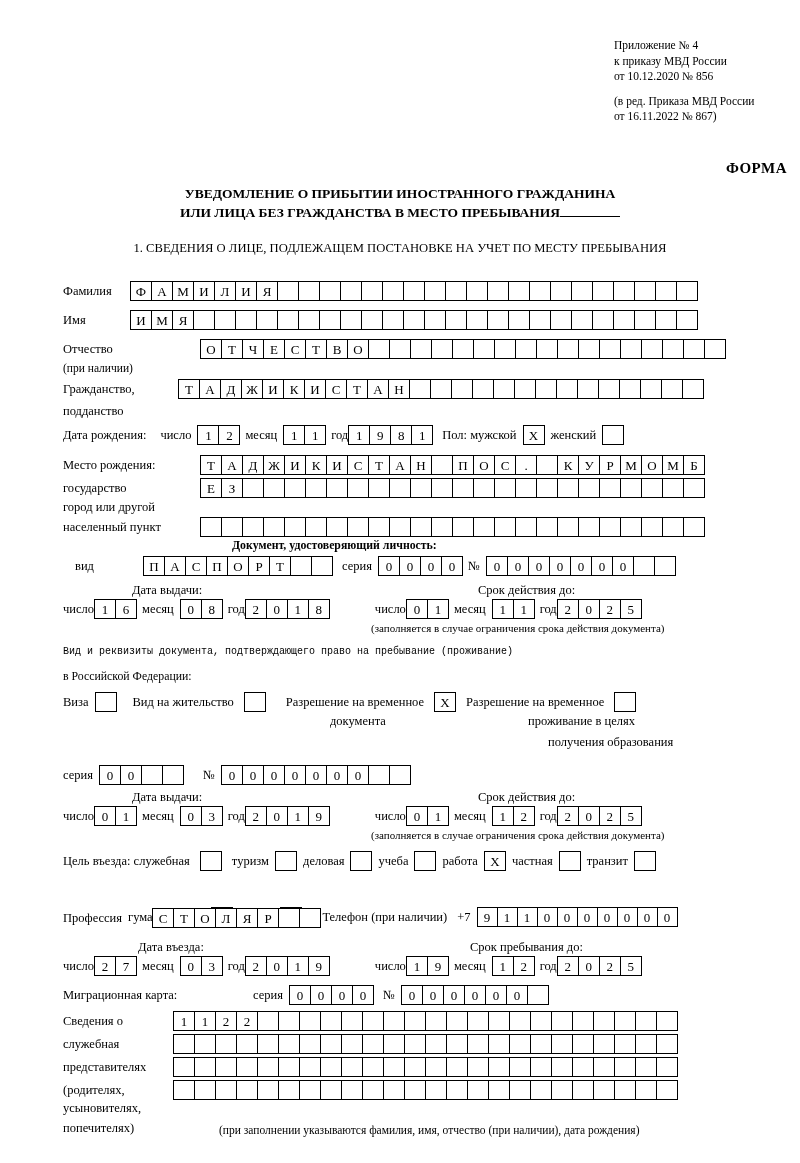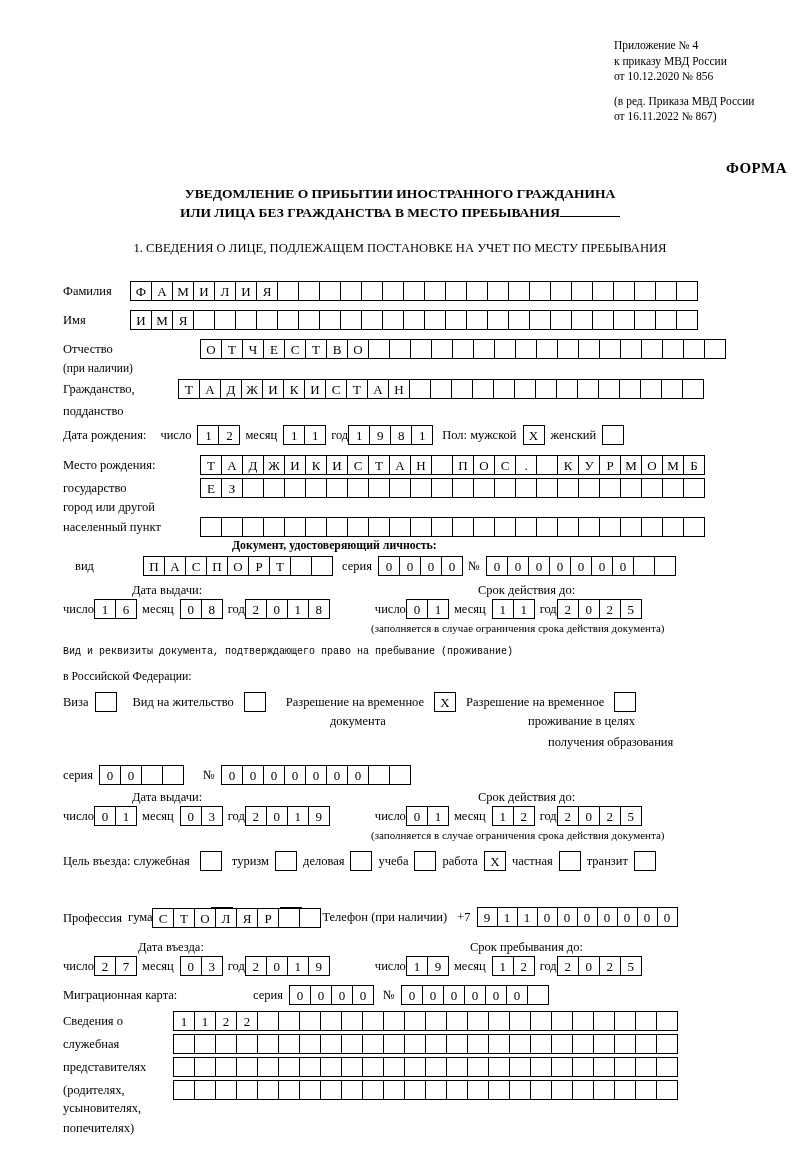--- a/index.html
+++ b/index.html
@@ -849,14 +849,17 @@
         <span class="cell"></span>
         <span class="cell"></span>
       </span>
   </div>
   <div class="row" style="top:1101px; left:63px;">
     <span class="lbl">усыновителях,</span>
   </div>
   <div class="row" style="top:1121px; left:63px;">
     <span class="lbl">попечителях)</span>
   </div>
+  <div class="row" style="top:1124px; left:219px;">
+    <span style="font-size:11.5px;">(при заполнении указываются фамилия, имя, отчество (при наличии), дата рождения)</span>
+  </div>
 
 </div>
 
 </body></html>

